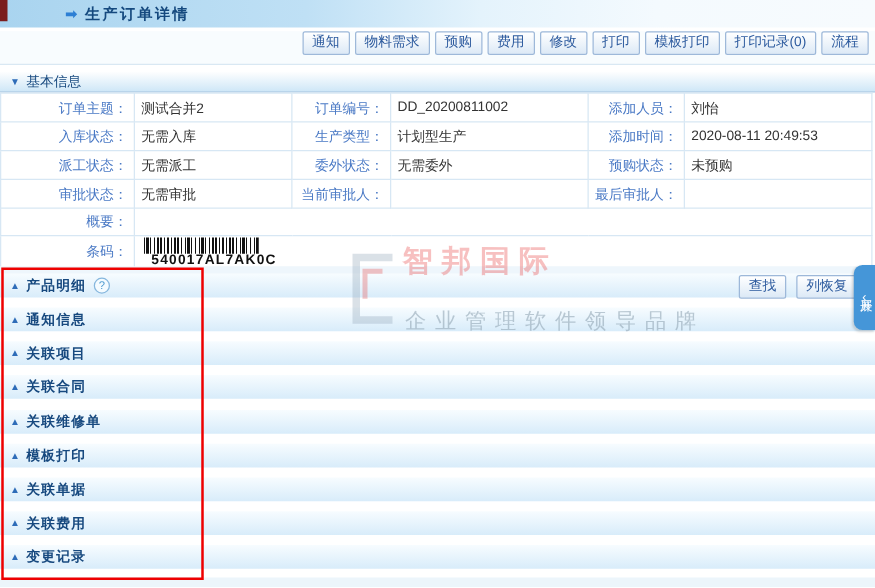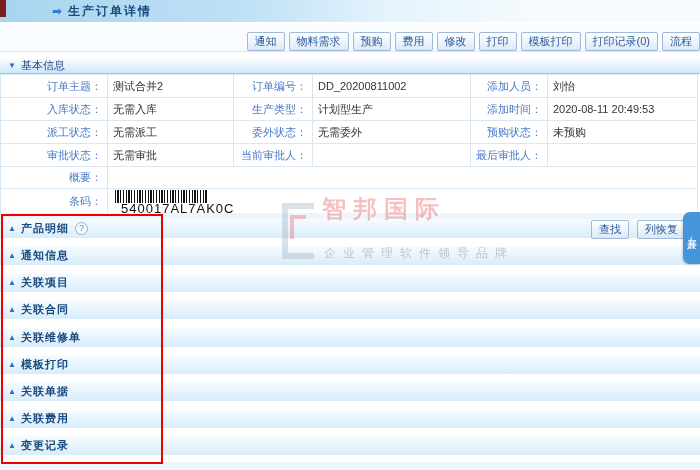--- a/index.html
+++ b/index.html
@@ -7,41 +7,41 @@
           font-family:"Liberation Sans","DejaVu Sans",sans-serif;font-size:11px;color:#333;}
   
   .titlebar{position:absolute;left:0;top:0;width:700px;height:22px;
     background:linear-gradient(to right,#a9d4ef 0%,#bfe0f5 35%,#e4f3fc 55%,#f4fafe 75%,#f7fbfe 100%);
     display:flex;align-items:center;}
   .corner-mark{position:absolute;left:0;top:0;width:6px;height:17px;background:#7b1d1d;z-index:3;}
   .arrow-icon{color:#2d7fd4;font-size:12px;font-weight:bold;margin-left:52px;margin-right:6px;}
   .page-title{color:#15497e;font-weight:bold;font-size:12px;letter-spacing:2px;}
   
   .toolbar{position:absolute;left:0;top:25px;width:700px;height:27px;background:#f8fcfe;
-    border-bottom:1px solid #d9e8f3;display:flex;align-items:flex-end;justify-content:flex-end;
-    gap:4px;padding-right:0;box-sizing:border-box;}
+    border-bottom:1px solid #d9e8f3;display:flex;align-items:flex-start;justify-content:flex-end;
+    gap:4px;padding-right:5px;box-sizing:border-box;}
   .btn{font-family:inherit;font-size:11px;color:#2c5a9e;border:1px solid #9db8d9;border-radius:2px;
     background:linear-gradient(#ffffff,#dce9f6);padding:2px 7px;line-height:13px;cursor:pointer;white-space:nowrap;}
   
   .sec-head{position:absolute;left:0;top:57px;width:700px;height:17px;
     background:linear-gradient(#ffffff,#cfe7f7);border-bottom:1px solid #a6c8e4;
     display:flex;align-items:center;padding-left:8px;box-sizing:border-box;}
   .tri{color:#2e6cb8;font-size:8px;margin-right:5px;}
   .sec-title{color:#17497f;font-weight:normal;font-size:11px;}
   
   table.info{position:absolute;left:0;top:74px;width:697px;border-collapse:collapse;table-layout:fixed;}
   table.info td{border:1px solid #d7e7f4;padding:0 5px;font-size:11px;overflow:hidden;white-space:nowrap;}
   td.lb{text-align:right;color:#4a79c5;}
   td.vl{color:#333;}
   tr.r{height:23px;}
   tr.r-sum{height:22px;}
   tr.r-bar{height:26px;}
   .barcode{width:92px;height:13px;margin:1px 0 0 2px;
     background:repeating-linear-gradient(90deg,#111 0 1px,#fff 1px 2px,#111 2px 4px,#fff 4px 5px,#111 5px 6px,#fff 6px 8px,#111 8px 9px,#fff 9px 11px);}
-  .barcode-num{font-weight:normal;font-size:13px;color:#111;letter-spacing:1px;margin-left:8px;line-height:11px;}
+  .barcode-num{font-weight:bold;font-size:11px;color:#111;letter-spacing:1px;margin-left:8px;line-height:11px;}
   
   .acc{position:absolute;left:0;width:700px;height:19px;
     background:linear-gradient(#f7fcff,#d8ecfa);display:flex;align-items:center;
     padding-left:8px;box-sizing:border-box;z-index:1;cursor:pointer;}
   .acc-label{color:#17497f;font-weight:bold;font-size:11px;letter-spacing:1px;}
   .help{display:inline-block;width:11px;height:11px;border:1px solid #86b7de;border-radius:50%;
     background:#f4fbff;color:#4e9ad0;font-size:9px;line-height:11px;text-align:center;margin-left:6px;}
   .acc-tools{position:absolute;right:14px;top:1px;display:flex;gap:8px;}
   .bottom-strip{position:absolute;left:0;top:462px;width:700px;height:8px;background:#ecf5fb;}
   .gap-strip{position:absolute;left:0;top:213px;width:700px;height:6px;background:#eef6fc;}
@@ -56,21 +56,21 @@
     border:2px solid #ee0000;z-index:7;pointer-events:none;background:transparent;}
   
   .wm{position:absolute;left:282px;top:197px;width:250px;height:70px;z-index:5;pointer-events:none;}
   .wm-logo{position:absolute;left:0;top:6px;width:26px;height:44px;
     border-left:6px solid rgba(150,170,185,.35);border-top:6px solid rgba(150,170,185,.35);
     border-bottom:6px solid rgba(150,170,185,.35);}
   .wm-logo-inner{position:absolute;left:2px;top:6px;width:12px;height:20px;
     border-left:4px solid rgba(230,90,90,.35);border-top:4px solid rgba(230,90,90,.35);}
   .wm-brand{position:absolute;left:40px;top:-4px;font-size:24px;font-weight:bold;
     color:rgba(235,90,90,.38);letter-spacing:7px;white-space:nowrap;}
-  .wm-slogan{position:absolute;left:42px;top:48px;font-size:12px;
+  .wm-slogan{position:absolute;left:42px;top:48px;font-size:17px;
     color:rgba(140,160,175,.55);letter-spacing:7px;white-space:nowrap;}
 </style>
 </head>
 <body>
 
 <div class="screen">
 
   <div class="titlebar">
     <span class="arrow-icon">➡</span>
     <span class="page-title">生产订单详情</span>

